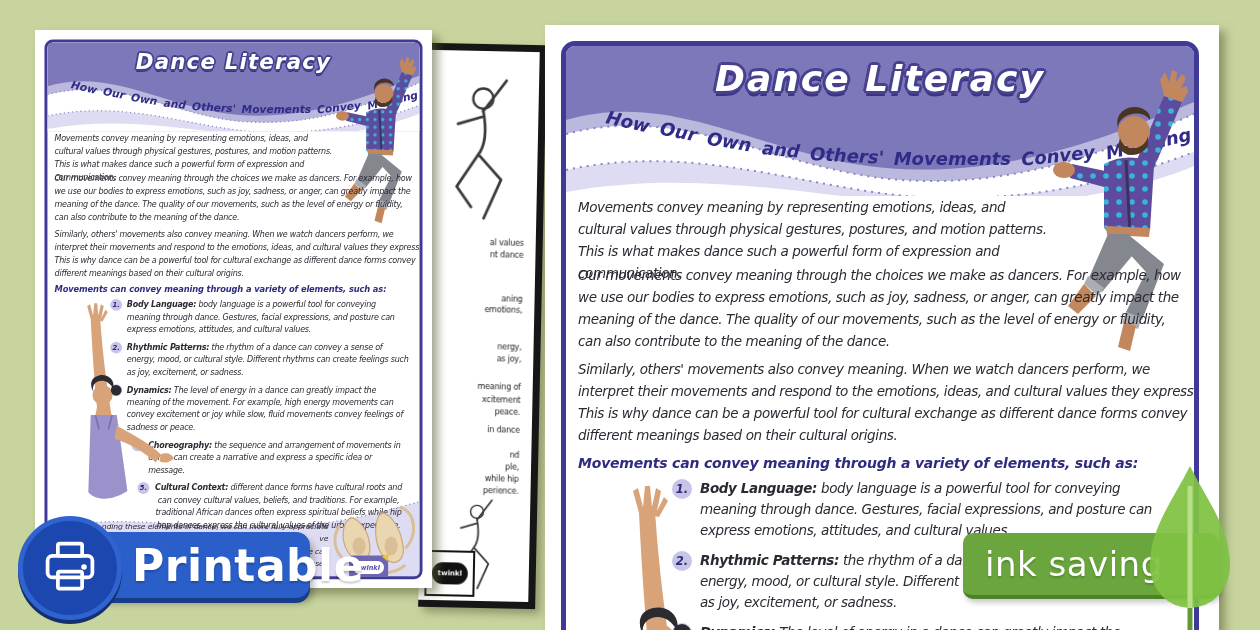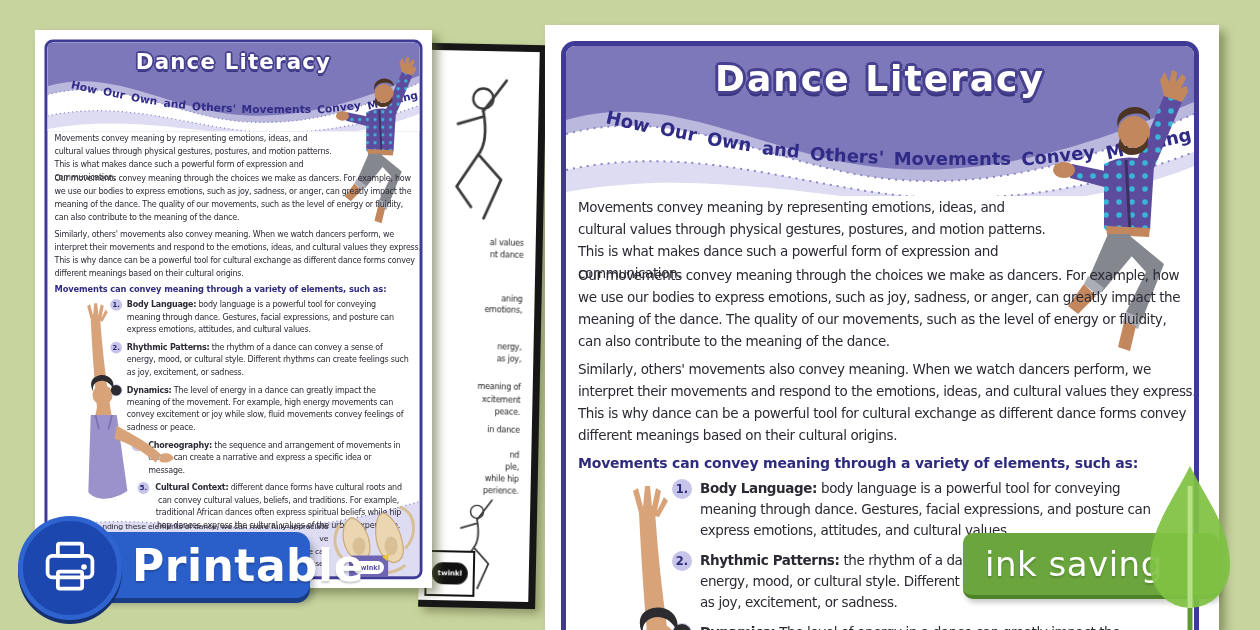--- a/index.html
+++ b/index.html
@@ -2,21 +2,21 @@
 <html><head>
 <meta charset="utf-8">
 <style>
   html,body{margin:0;padding:0;}
   body{width:1260px;height:630px;overflow:hidden;background:#c7d49e;
        font-family:"DejaVu Sans","Liberation Sans",sans-serif;}
   .stage{position:relative;width:1260px;height:630px;}
 
   
   .pagewrap{position:absolute;background:#fff;overflow:hidden;
-            filter:drop-shadow(6px 6px 5px rgba(85,92,52,.55));}
+            filter:drop-shadow(6px 6px 5px rgba(85,92,52,.55));font-style:italic;}
   .page-left{left:35px;top:30px;width:397px;height:558px;z-index:3;}
   .page-right{left:545px;top:25px;width:674px;height:605px;z-index:2;}
   .sheet{position:absolute;left:0;top:0;width:670px;height:942px;background:#fff;}
   .page-left .sheet{transform:scale(0.5925);transform-origin:0 0;}
   .frame{position:absolute;left:16px;top:16px;width:628px;height:901px;
          border:5px solid #3e3a96;border-radius:14px;overflow:hidden;background:#fff;}
 
   .banner{position:absolute;left:0;top:0;width:628px;height:150px;}
   .doc-title{position:absolute;left:0;top:12px;width:628px;text-align:center;
              font-size:36px;font-weight:bold;color:#fff;letter-spacing:2px;

